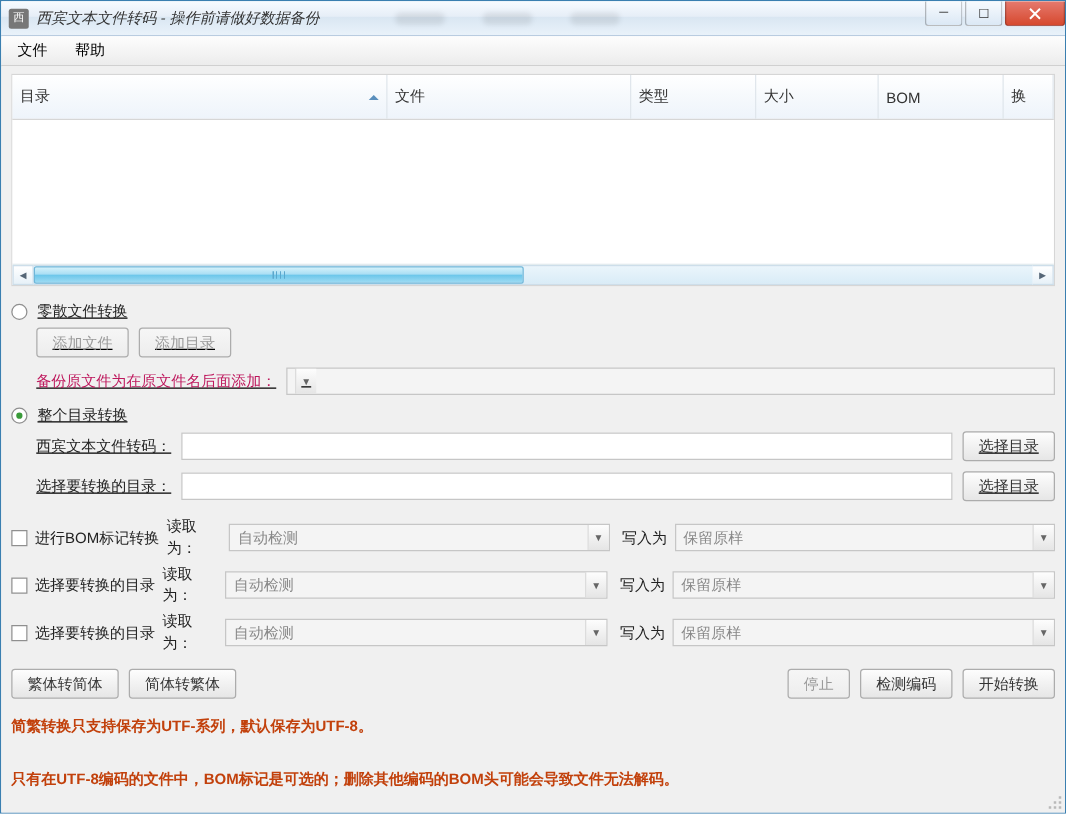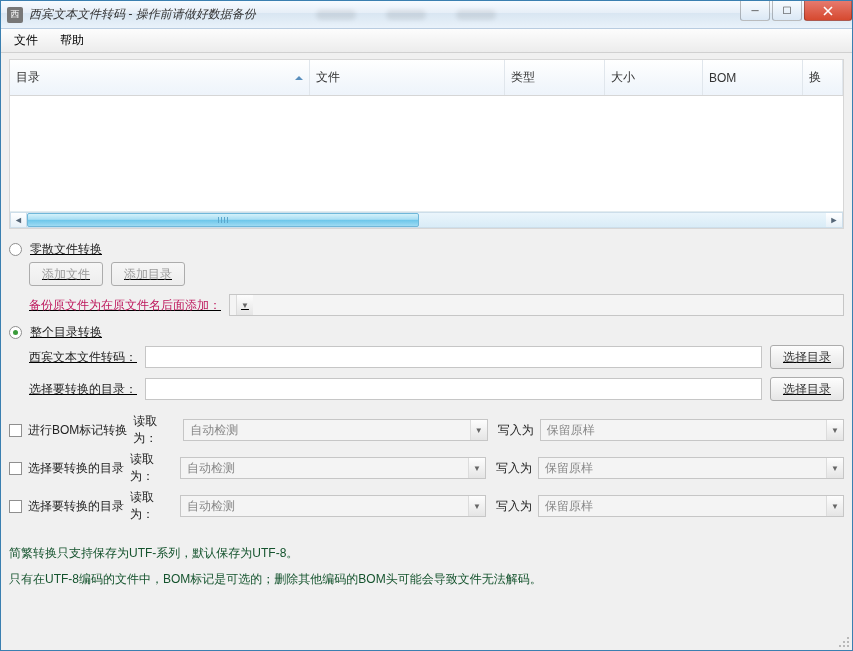--- a/index.html
+++ b/index.html
@@ -58,21 +58,21 @@
 .spacer{height:4px;}
 
 .option-row{ display:flex; align-items:center; gap:6px;}
 .option-row .combo{ flex:1;gap:36px;}
 .option-row .fixed-label{width:44px; text-align:left;}
 .option-row .write-label{width:40px;text-align:right;}
 
 .bottom-btns{ display:flex; align-items:center; gap:8px;}
 .bottom-btns .spacer-flex{flex:1;}
 
-.hint{ color:#14532d; margin-top:8px; line-height:1.8;}
+.hint{ color:#c2410c; margin-top:8px; line-height:1.8;font-weight:bold;}
 
 .resize-grip{position:absolute; right:1px; bottom:1px; width:14px; height:14px;}
 .resize-grip svg{display:block;}
 </style>
 </head>
 <body>
 
 <div class="window">
   <div class="titlebar">
     <div class="appicon">西</div>
@@ -196,23 +196,31 @@
         </div>
       <label class="write-label">写入为</label>
       <div class="combo disabled">
           <span class="text">保留原样</span>
           <div class="arrow">▼</div>
         </div>
     </div>
 
     <div class="spacer"></div>
 
+    <div class="bottom-btns">
+      <div class="btn">繁体转简体</div>
+      <div class="btn">简体转繁体</div>
+      <div class="spacer-flex"></div>
+      <div class="btn disabled">停止</div>
+      <div class="btn">检测编码</div>
+      <div class="btn">开始转换</div>
+    </div>
 
     <div class="hint">简繁转换只支持保存为UTF-系列，默认保存为UTF-8。</div>
-    <div class="hint" style="margin-top:0">只有在UTF-8编码的文件中，BOM标记是可选的；删除其他编码的BOM头可能会导致文件无法解码。</div>
+    <div class="hint" style="margin-top:16px">只有在UTF-8编码的文件中，BOM标记是可选的；删除其他编码的BOM头可能会导致文件无法解码。</div>
   </div>
 
   <div class="resize-grip">
     <svg width="14" height="14">
         <g fill="#b9b9b9">
           <rect x="10" y="2" width="2" height="2"></rect>
           <rect x="6" y="6" width="2" height="2"></rect>
           <rect x="10" y="6" width="2" height="2"></rect>
           <rect x="2" y="10" width="2" height="2"></rect>
           <rect x="6" y="10" width="2" height="2"></rect>

